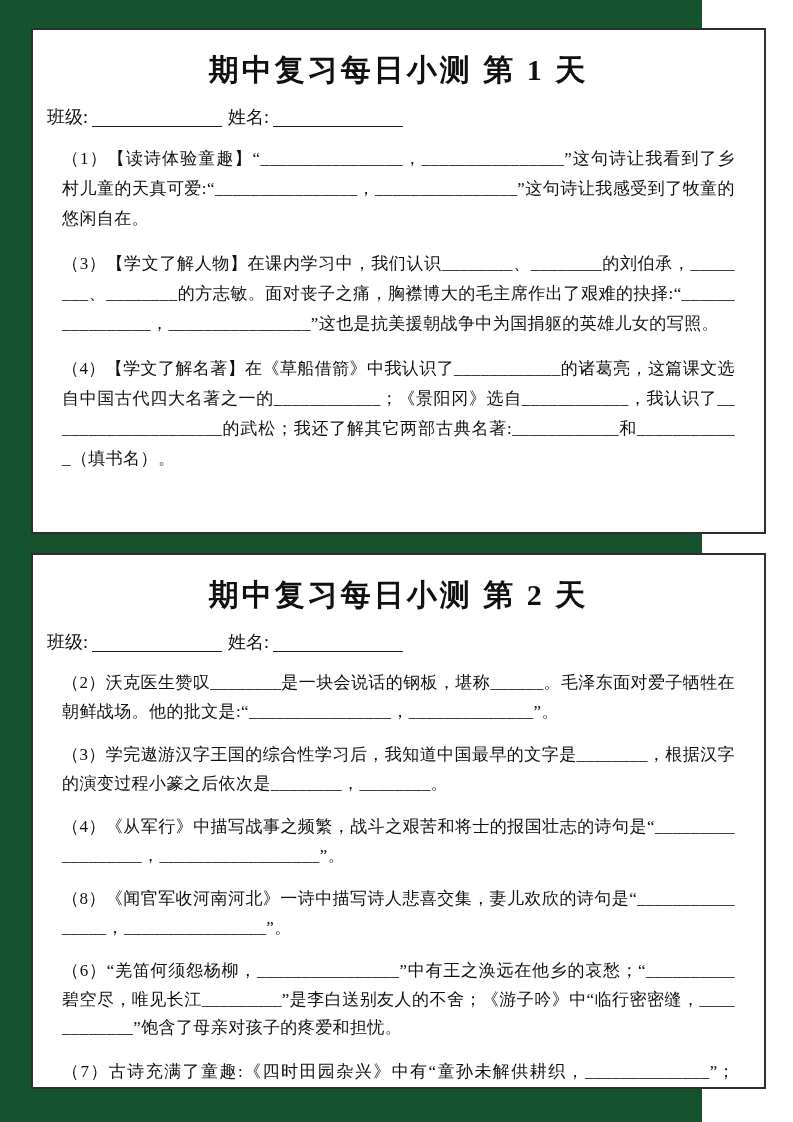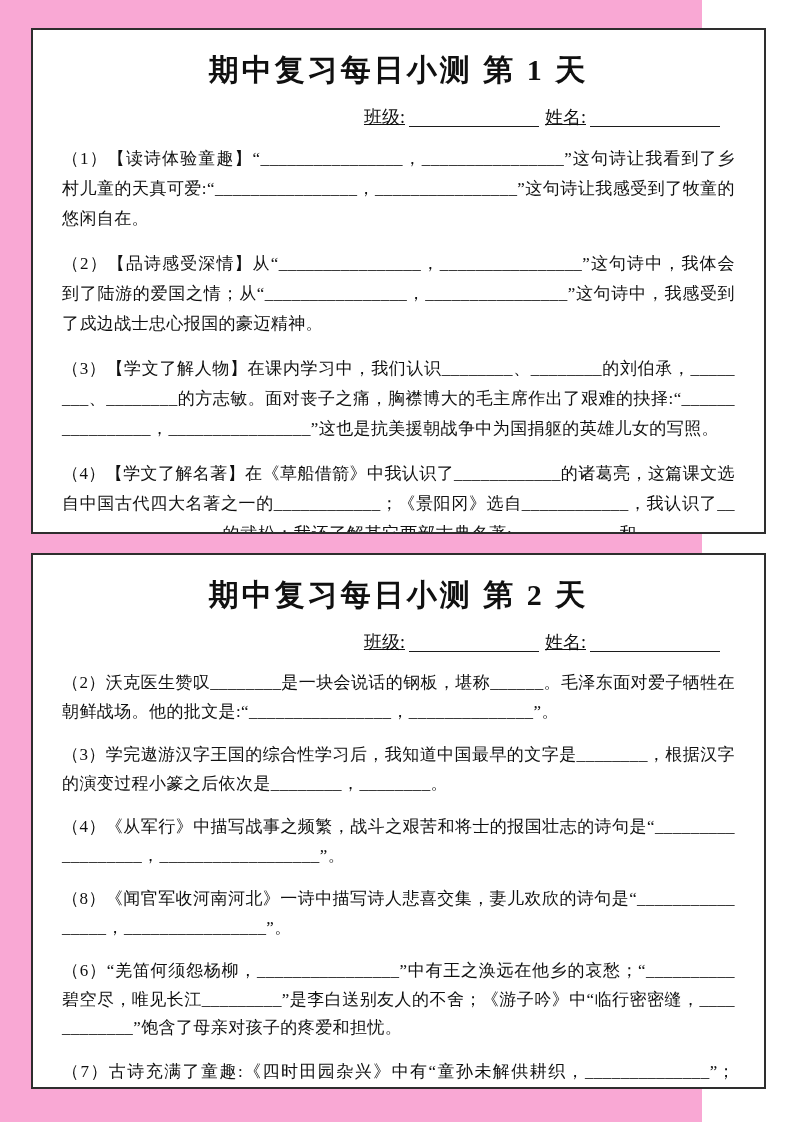--- a/index.html
+++ b/index.html
@@ -8,21 +8,21 @@
     width: 793px;
     height: 1122px;
     background: #ffffff;
     font-family: "Liberation Serif", "DejaVu Serif", serif;
     color: #101010;
   }
   .page {
     position: relative;
     width: 702px;
     height: 1122px;
-    background: #f9a8d4;
+    background: #14532d;
   }
   .box {
     position: absolute;
     left: 31px;
     width: 735px;
     box-sizing: border-box;
     background: #ffffff;
     border: 2px solid #2e2e2e;
     padding: 4px 14px 0 14px;
     overflow: hidden;
@@ -31,25 +31,23 @@
   .box2 { top: 553px; height: 536px; }
   .title {
     margin: 16px 0 6px 0;
     text-align: center;
     font-size: 30px;
     font-weight: 700;
     letter-spacing: 3px;
   }
   .meta {
     display: flex;
-    justify-content: flex-end;
     align-items: flex-end;
     font-size: 18px;
     margin: 14px 24px 10px 0;
-    text-decoration: underline;
   }
   .meta .label { white-space: nowrap; }
   .meta .blank {
     display: inline-block;
     width: 130px;
     height: 20px;
     border-bottom: 1.5px solid #1c1c1c;
     margin: 0 6px 2px 4px;
   }
   .q {
@@ -69,21 +67,20 @@
 
   <section class="box box1">
     <h1 class="title">期中复习每日小测 第 1 天</h1>
     <div class="meta">
       <span class="label">班级:</span>
       <span class="blank"></span>
       <span class="label">姓名:</span>
       <span class="blank"></span>
     </div>
     <p class="q">（1）【读诗体验童趣】“________________，________________”这句诗让我看到了乡村儿童的天真可爱:“________________，________________”这句诗让我感受到了牧童的悠闲自在。</p>
-    <p class="q">（2）【品诗感受深情】从“________________，________________”这句诗中，我体会到了陆游的爱国之情；从“________________，________________”这句诗中，我感受到了戍边战士忠心报国的豪迈精神。</p>
     <p class="q">（3）【学文了解人物】在课内学习中，我们认识________、________的刘伯承，________、________的方志敏。面对丧子之痛，胸襟博大的毛主席作出了艰难的抉择:“________________，________________”这也是抗美援朝战争中为国捐躯的英雄儿女的写照。</p>
     <p class="q">（4）【学文了解名著】在《草船借箭》中我认识了____________的诸葛亮，这篇课文选自中国古代四大名著之一的____________；《景阳冈》选自____________，我认识了____________________的武松；我还了解其它两部古典名著:____________和____________（填书名）。</p>
   </section>
 
   <section class="box box2">
     <h1 class="title">期中复习每日小测 第 2 天</h1>
     <div class="meta">
       <span class="label">班级:</span>
       <span class="blank"></span>
       <span class="label">姓名:</span>

